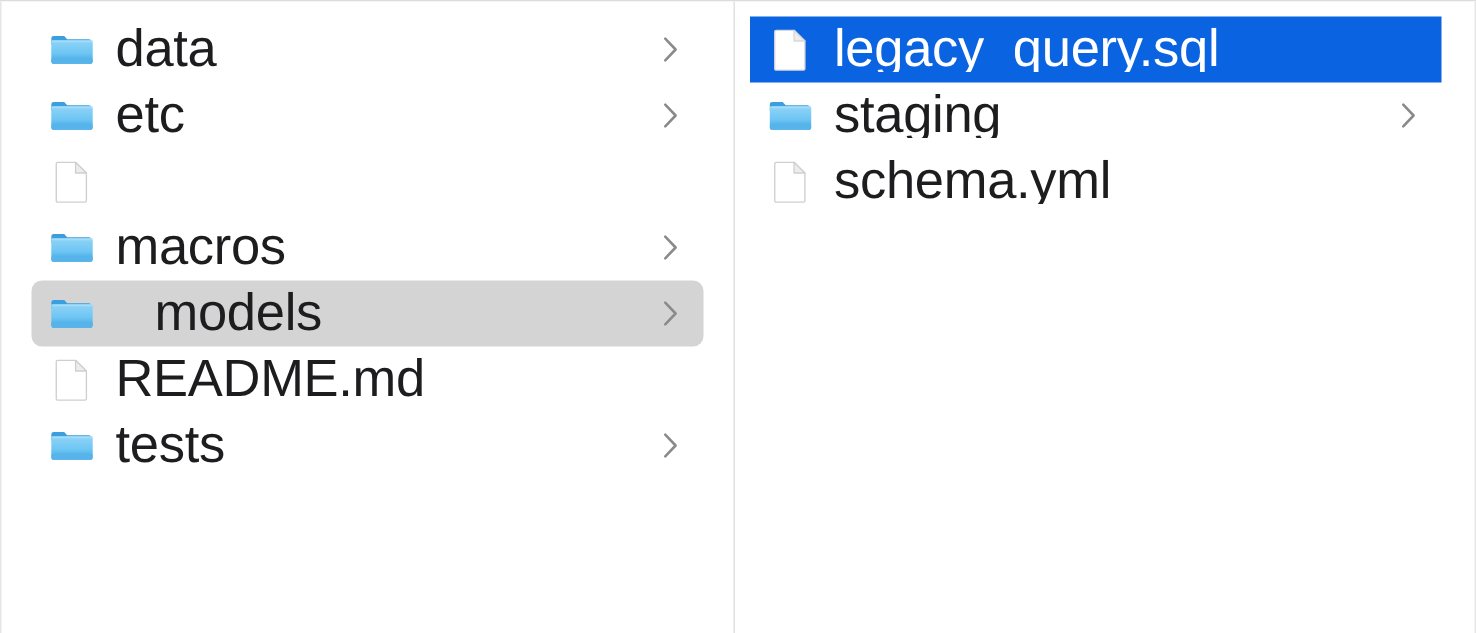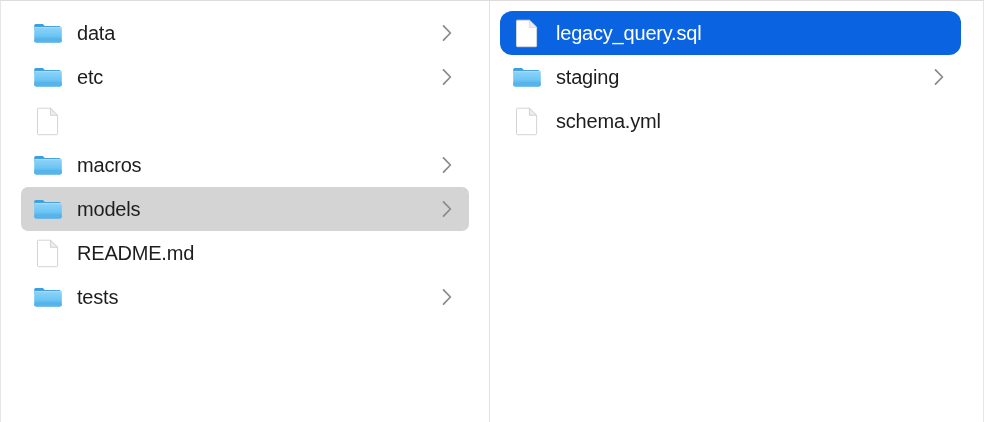--- a/index.html
+++ b/index.html
@@ -52,41 +52,42 @@
     height: 44px;
     box-sizing: border-box;
     margin: 0 20px 0 20px;
     padding: 0 16px 0 12px;
     border-radius: 7px;
     color: #1d1d1f;
   }
   .column.right .row {
     margin: 0 22px 0 10px;
     padding-left: 12px;
-    border-radius: 12px;
+    border-radius: 0;
   }
 
   .row.selected-gray {
     background: #d4d4d4;
+    gap: 26px;
   }
   .row.selected-blue {
     background: #0a63e0;
     color: #ffffff;
   }
 
   .icon {
     flex: 0 0 auto;
     width: 30px;
     height: 30px;
     margin-right: 14px;
     display: block;
   }
 
   .label {
-    font-size: 20px;
+    font-size: 35px;
     line-height: 30px;
     letter-spacing: -0.2px;
     white-space: nowrap;
     overflow: hidden;
     text-overflow: ellipsis;
     flex: 1 1 auto;
   }
 
   .chevron {
     flex: 0 0 auto;

